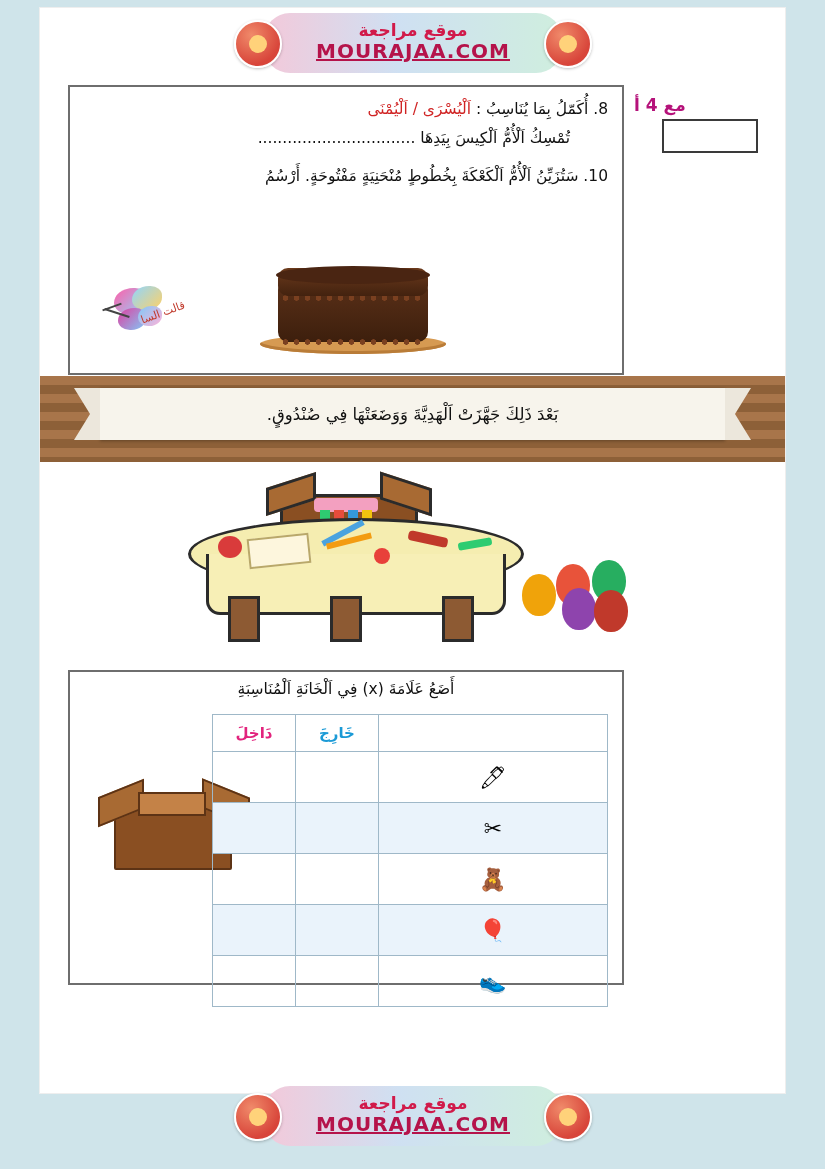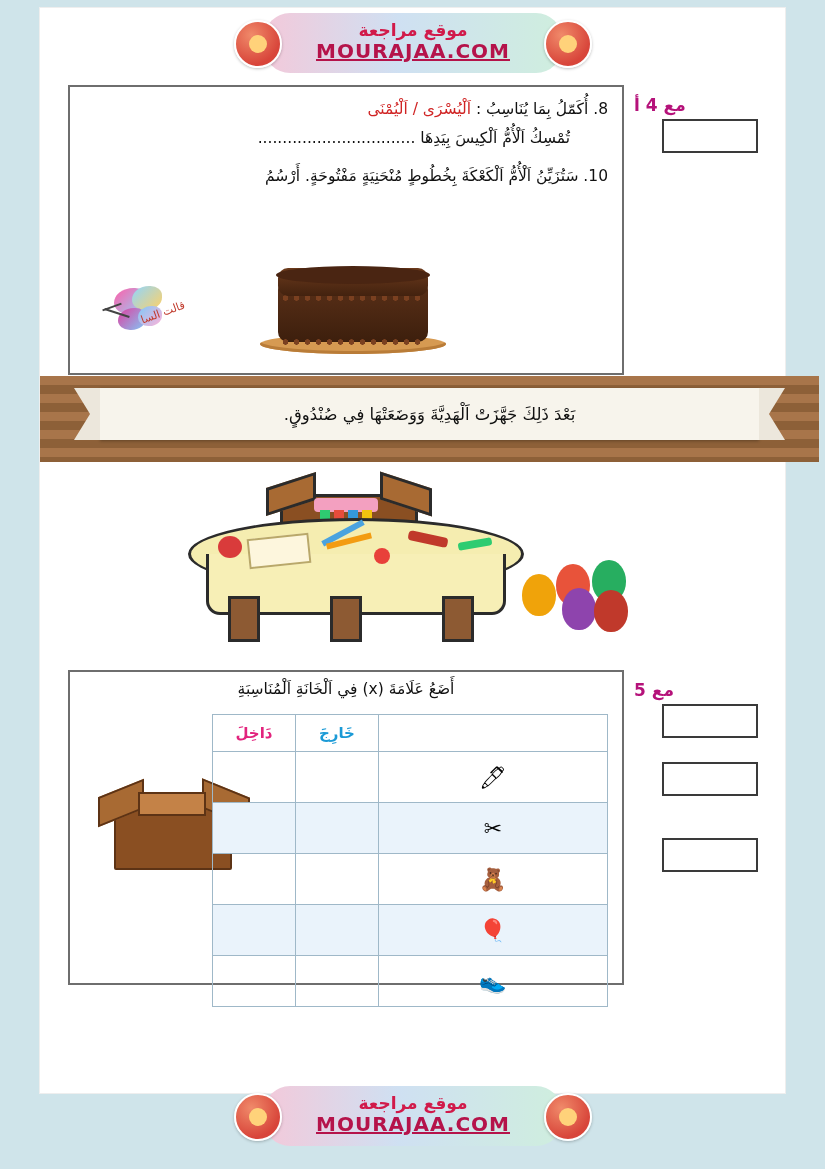--- a/index.html
+++ b/index.html
@@ -161,21 +161,20 @@
   .bf-text {
     position: absolute;
     color: #c0392b; font-size: 11px; transform: rotate(-20deg);
     direction: rtl; white-space: nowrap;
   }
 
   
   .banner {
     position: absolute;
     background: repeating-linear-gradient(180deg,#a8754a 0 9px,#8d6038 9px 18px);
-    padding-left: 34px;
   }
   .banner-ribbon {
     position: absolute;
     left: 60px; right: 60px; top: 12px; height: 52px;
     background: #f7f4ec;
     box-shadow: 0 1px 3px rgba(0,0,0,.3);
     display: flex; align-items: center; justify-content: center;
     direction: rtl;
   }
   .banner-ribbon:before, .banner-ribbon:after {
@@ -378,32 +377,20 @@
           </tr>
           <tr>
             <td><span class="item-emoji">👟</span></td>
             <td></td>
             <td></td>
           </tr>
         </tbody>
       </table>
     </div>
 
-    <div class="marks" style="right:-164px; top:8px; width:152px;">
-      <div>
-        <div class="mark-label">مع 5</div>
-        <div class="mark-box"></div>
-      </div>
-      <div style="margin-top:24px;">
-        <div class="mark-box"></div>
-      </div>
-      <div style="margin-top:42px;">
-        <div class="mark-box"></div>
-      </div>
-    </div>
   </div>
 
   <div class="wm" style="left:188px; top:1075px; width:370px; height:66px;">
     <div class="wm-pill">
       <div class="wm-ar">موقع مراجعة</div>
       <div class="wm-en">MOURAJAA.COM</div>
     </div>
     <div class="wm-logo" style="left:6px; top:10px;">
       <span class="sun"></span>
     </div>

